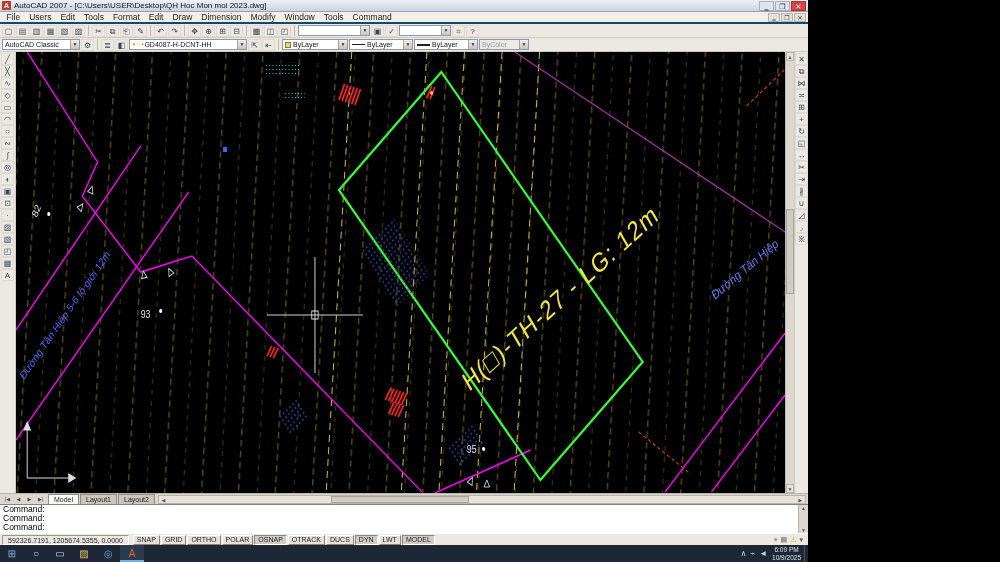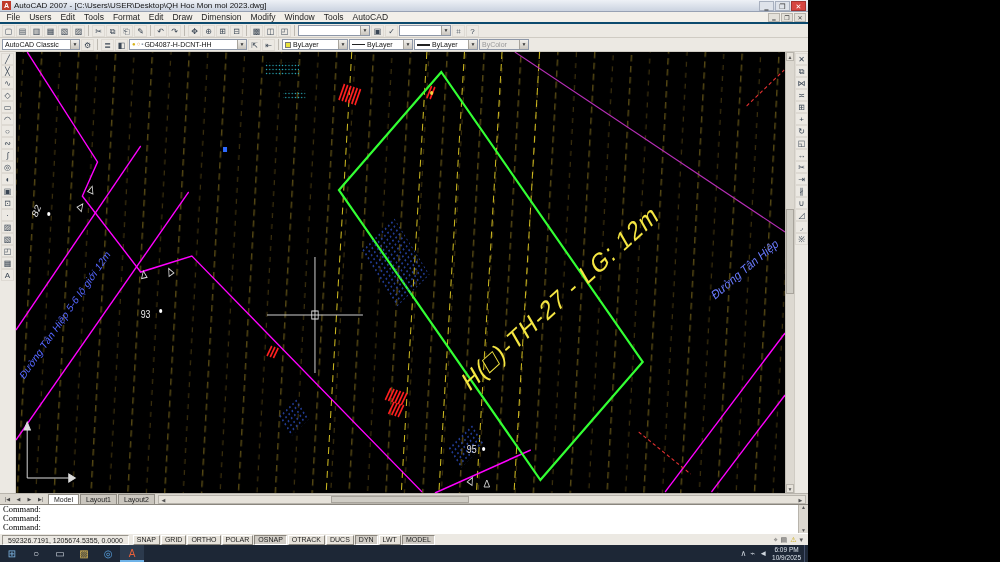--- a/index.html
+++ b/index.html
@@ -63,21 +63,21 @@
   .tab{padding:0 5px;height:10px;line-height:9px;background:#cac6be;border:1px solid #908c84;
     border-bottom:none;margin-right:1px;white-space:nowrap}
   .tab.active{background:#fff}
   .hscroll{flex:1;height:9px;margin:0 2px;background:#e6e2da;border:1px solid #b8b4ac;display:flex}
   .hs-arrow{width:9px;flex:0 0 9px;font-size:5px;line-height:8px;text-align:center;background:#e6e2da;color:#555}
   .hs-track{flex:1;position:relative}
   .hs-thumb{position:absolute;left:26%;width:22%;top:0;bottom:0;background:#cfccc4;border:1px solid #a8a49c}
 
   
   .cmdwin{height:29px;flex:0 0 29px;background:#fff;border-top:1px solid #8a867e;display:flex;
-    font-family:Liberation Serif, serif;font-size:8.5px;color:#000}
+    font-family:Liberation Sans, sans-serif;font-size:8.5px;color:#000}
   .cmd-lines{flex:1;display:flex;flex-direction:column;justify-content:flex-end;padding:0 3px 1px}
   .cmd-line{height:9px;line-height:9px;white-space:nowrap}
   .cmd-scroll{width:10px;flex:0 0 10px;background:#dcd8d0;border-left:1px solid #b8b4ac;display:flex;
     flex-direction:column;justify-content:space-between;font-size:5px;text-align:center;color:#555}
 
   
   .statusbar{height:12px;flex:0 0 12px;background:#ece9e3;display:flex;align-items:center;font-size:7px;
     color:#222;border-top:1px solid #fff;padding:0 2px;gap:1px}
   .coords{padding:0 5px;margin-right:3px;height:10px;line-height:9px;border:1px solid;
     border-color:#9a968e #fff #fff #9a968e;white-space:nowrap}
@@ -115,21 +115,21 @@
         <span class="menu-item">Users</span>
         <span class="menu-item">Edit</span>
         <span class="menu-item">Tools</span>
         <span class="menu-item">Format</span>
         <span class="menu-item">Edit</span>
         <span class="menu-item">Draw</span>
         <span class="menu-item">Dimension</span>
         <span class="menu-item">Modify</span>
         <span class="menu-item">Window</span>
         <span class="menu-item">Tools</span>
-        <span class="menu-item">AutoCAD</span>
+        <span class="menu-item">Command</span>
       </div>
     <div class="doc-btns">
       <div class="doc-btn">‗</div>
       <div class="doc-btn">❐</div>
       <div class="doc-btn">✕</div>
     </div>
   </div>
 
   <div class="toolbar-row">
     <div class="tb-icons">

